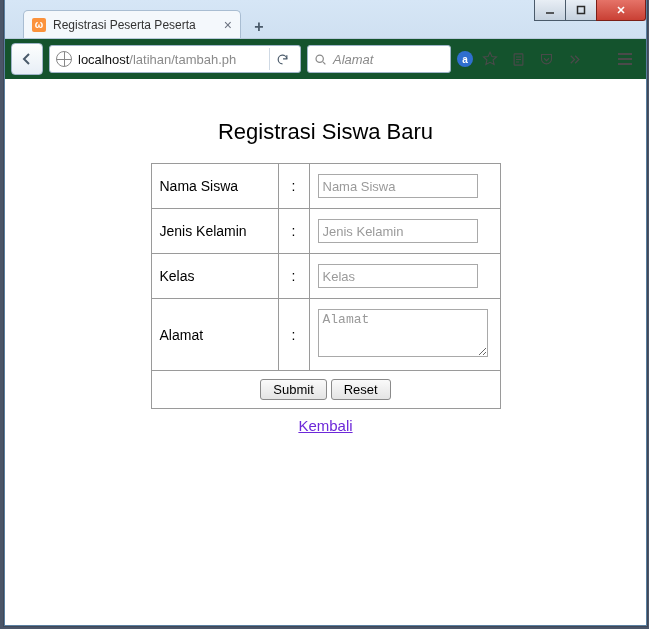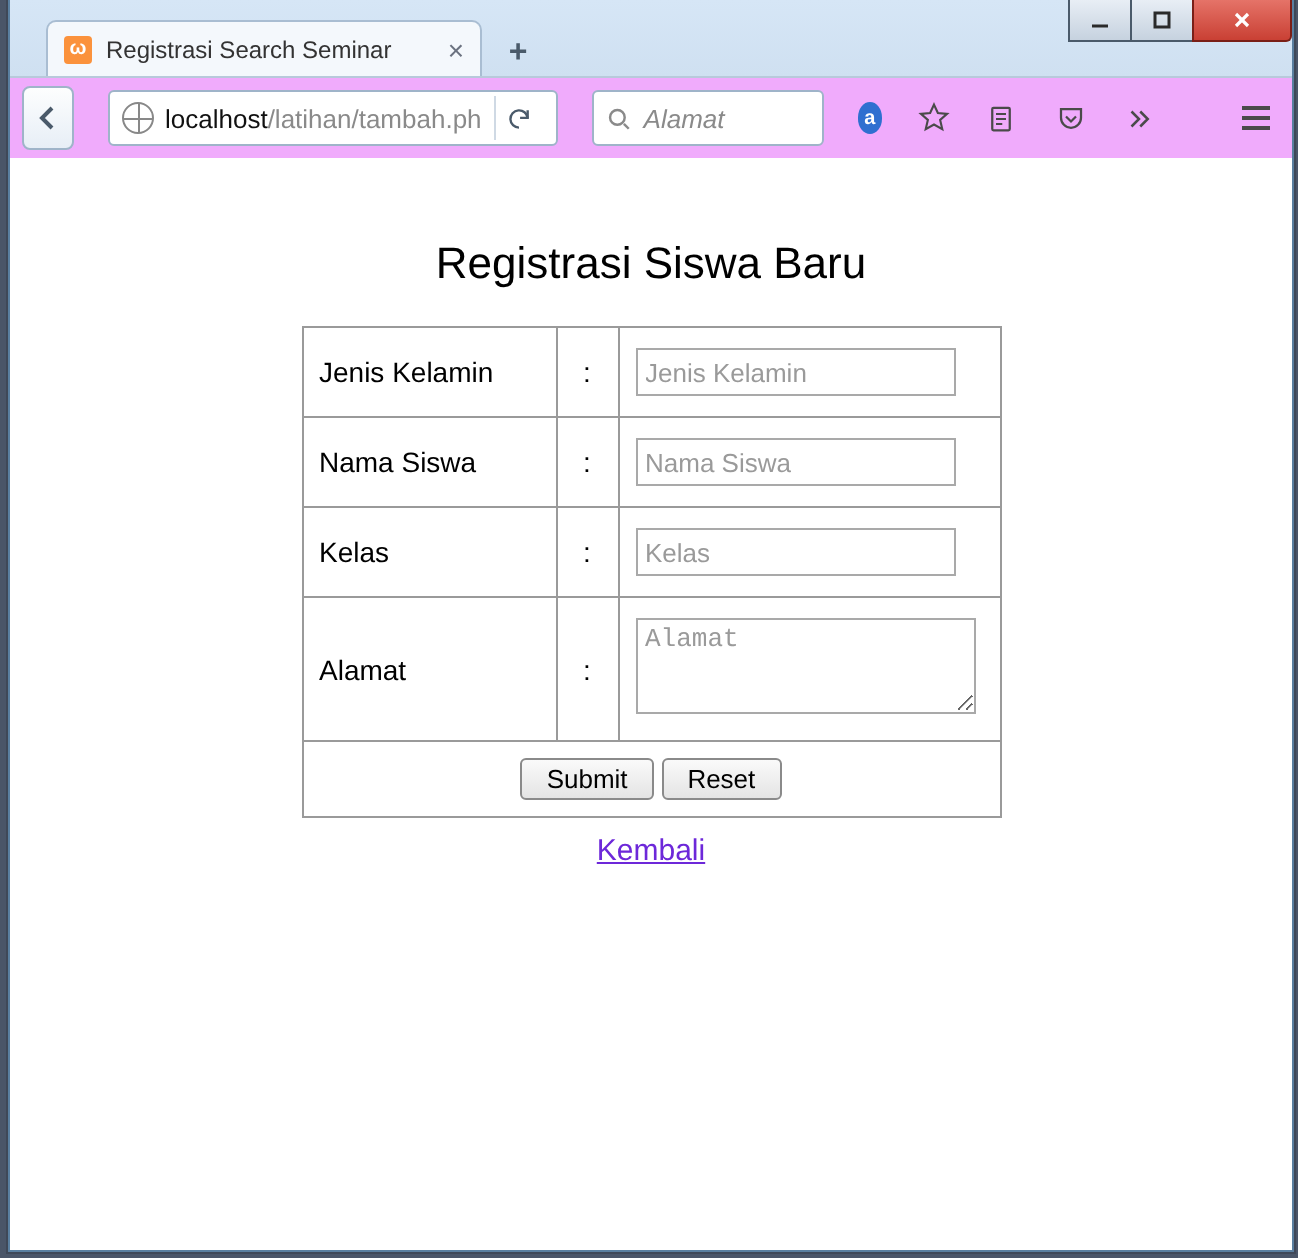--- a/index.html
+++ b/index.html
@@ -98,26 +98,26 @@
   .newtab {
     width:24px;height:22px;margin-left:6px;
     display:flex;align-items:center;justify-content:center;
     color:#4a5a6a;font-size:16px;font-weight:bold;
     border-radius:3px;
   }
 
   
   .navbar {
     height: 40px;
-    background: #f0abfc;
+    background: #14532d;
     border-bottom: 1px solid #b9c7d6;
     display: flex;
     align-items: center;
     padding: 0 6px;
-    gap: 17px;
+    gap: 6px;
   }
   .nav-back {
     width: 30px; height: 30px;
     border: 1px solid #9fb4c9;
     border-radius: 4px;
     background: linear-gradient(#fdfefe,#e7eef6);
     display:flex;align-items:center;justify-content:center;
     color:#4a5a6a;
   }
   .urlbox, .searchbox {
@@ -256,21 +256,21 @@
         <svg viewBox="0 0 10 10">
             <line x1="2" y1="2" x2="8" y2="8" stroke="#fff" stroke-width="1.6"></line>
             <line x1="8" y1="2" x2="2" y2="8" stroke="#fff" stroke-width="1.6"></line>
           </svg>
       </div>
     </div>
 
     <div class="tabstrip">
       <div class="tab">
         <span class="favicon">ω</span>
-        <span>Registrasi Search Seminar</span>
+        <span>Registrasi Peserta Peserta</span>
         <span class="tab-x">×</span>
       </div>
       <div class="newtab">+</div>
     </div>
   </div>
 
   <div class="navbar">
     <div class="nav-back">
       <svg width="14" height="14" viewBox="0 0 14 14">
           <path d="M9 2 L4 7 L9 12" fill="none" stroke="#4a5a6a" stroke-width="2"></path>
@@ -337,28 +337,28 @@
   </div>
 
   <div class="viewport">
     <div class="page">
 
       <h2>Registrasi Siswa Baru</h2>
 
       <table class="form">
         <tbody>
             <tr>
+          <td class="lbl">Nama Siswa</td>
+          <td class="colon">:</td>
+          <td class="inp"><input type="text" placeholder="Nama Siswa" style=""></td>
+        </tr>
+        <tr>
           <td class="lbl">Jenis Kelamin</td>
           <td class="colon">:</td>
           <td class="inp"><input type="text" placeholder="Jenis Kelamin" style=""></td>
-        </tr>
-        <tr>
-          <td class="lbl">Nama Siswa</td>
-          <td class="colon">:</td>
-          <td class="inp"><input type="text" placeholder="Nama Siswa" style=""></td>
         </tr>
         <tr>
           <td class="lbl">Kelas</td>
           <td class="colon">:</td>
           <td class="inp"><input type="text" placeholder="Kelas" style=""></td>
         </tr>
         <tr>
           <td class="lbl">Alamat</td>
           <td class="colon">:</td>
           <td class="inp"><textarea placeholder="Alamat" style=""></textarea></td>

